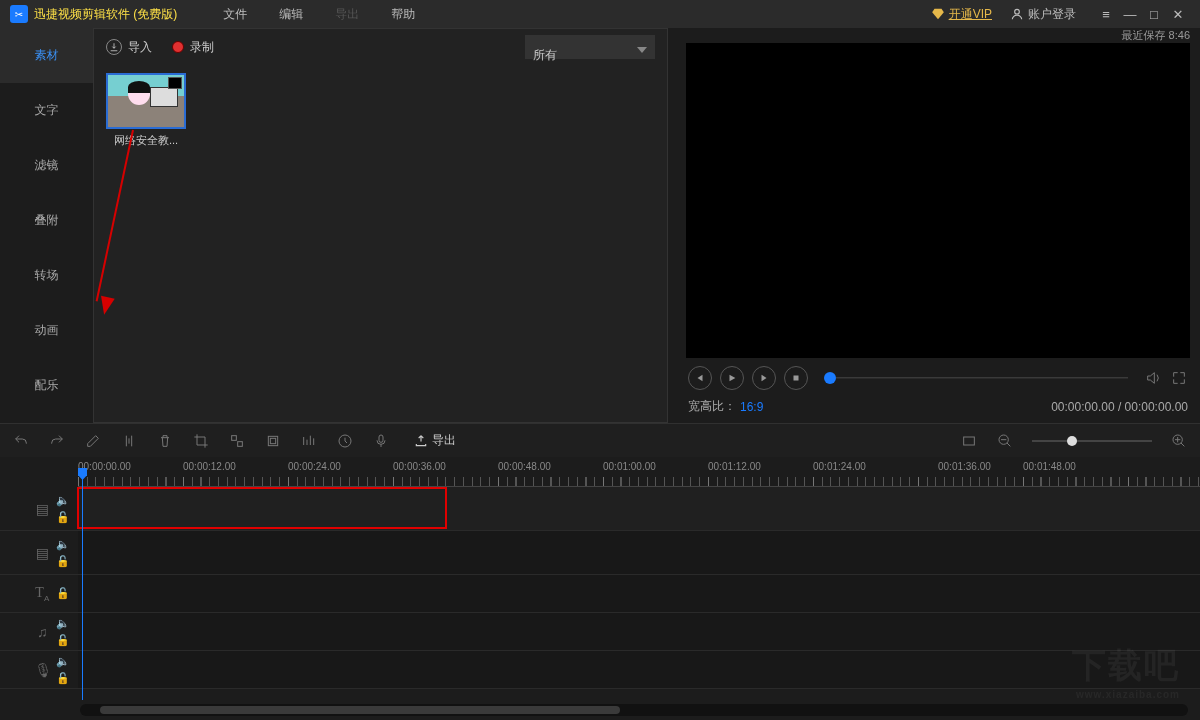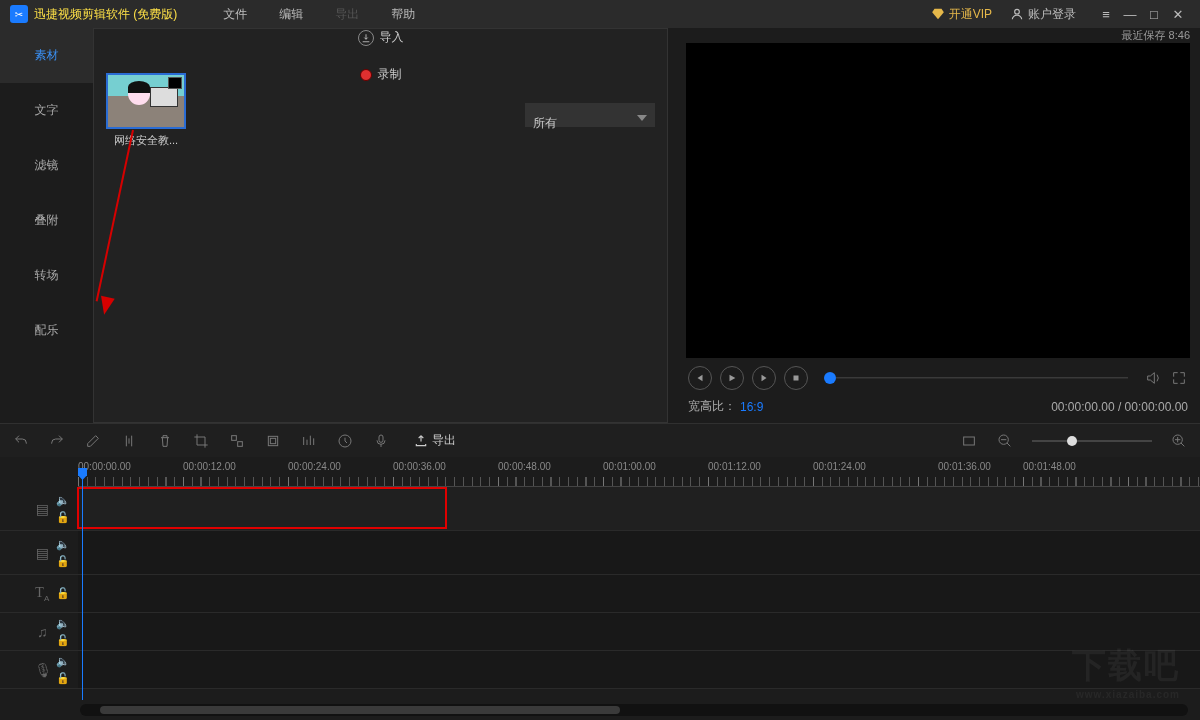--- a/index.html
+++ b/index.html
@@ -6,33 +6,33 @@
 body { width: 1200px; height: 720px; background: #1c1c1c; color: #aaa; font-size: 12px; overflow: hidden; position: relative; }
 
 
 .titlebar { height: 28px; background: #2b2b2b; display: flex; align-items: center; padding: 0 10px; }
 .titlebar .logo { width: 18px; height: 18px; background: #1a7bff; border-radius: 3px; margin-right: 6px; display: flex; align-items: center; justify-content: center; }
 .titlebar .logo::before { content: "✂"; color: #fff; font-size: 10px; }
 .titlebar .appname { font-size: 12px; color: #fde047; margin-right: 30px; }
 .titlebar .menuitem { color: #bbb; margin: 0 16px; font-size: 12px; cursor: pointer; }
 .titlebar .menuitem.disabled { color: #555; }
 .titlebar .sp { flex: 1; }
-.titlebar .vip { color: #e6b84a; display: flex; align-items: center; gap: 4px; margin-right: 18px; cursor: pointer; }
+.titlebar .vip { color: #e6b84a; display: flex; align-items: center; gap: 4px; margin-right: 18px; cursor: pointer; text-decoration: underline; }
 .titlebar .vip svg { width: 14px; height: 14px; }
 .titlebar .account { color: #bbb; display: flex; align-items: center; gap: 4px; margin-right: 18px; cursor: pointer; }
 .titlebar .winbtn { width: 24px; text-align: center; color: #bbb; cursor: pointer; font-size: 13px; }
 
 
 .top { height: 395px; display: flex; }
 .sidetabs { width: 93px; background: #1c1c1c; }
 .sidetab { height: 55px; display: flex; align-items: center; justify-content: center; color: #aaa; font-size: 12px; cursor: pointer; }
 .sidetab.active { background: #2b2b2b; color: #3a8ef0; }
 
 .mediapanel { width: 575px; background: #222; display: flex; flex-direction: column; border: 1px solid #333; }
-.mediatoolbar { height: 36px; display: flex; align-items: center; padding: 0 12px; gap: 20px; flex-direction: column; }
+.mediatoolbar { height: 36px; display: flex; align-items: center; padding: 0 12px; gap: 20px; }
 .mediabtn { display: flex; align-items: center; gap: 6px; color: #ccc; cursor: pointer; }
 .mediabtn .circ { width: 16px; height: 16px; border: 1px solid #888; border-radius: 50%; display: flex; align-items: center; justify-content: center; }
 .recdot { width: 12px; height: 12px; background: #e03030; border-radius: 50%; border:1px solid #600; }
 .filterdd { margin-left: auto; width: 130px; height: 22px; background: #333; display: flex; justify-content: space-between; padding: 12px 8px; color: #ccc; cursor: pointer; }
 .filterdd::after { content: ""; border-left: 5px solid transparent; border-right: 5px solid transparent; border-top: 6px solid #888; }
 .mediagrid { flex: 1; padding: 8px 12px; position: relative; }
 .mediaitem { width: 84px; position: relative; }
 .thumb { width: 80px; height: 56px; border: 2px solid #2a6cd4; background: linear-gradient(#76cfd1 0 40%, #8c8279 40% 100%); position: relative; }
 .thumb::after { content:""; position:absolute; right:2px; top:2px; width:12px; height:10px; background:#000; border:1px solid #555;}
 .thumb .face { position:absolute; left:20px; top:8px; width:22px; height:22px; background:#fde; border-radius:50%; }
@@ -121,20 +121,21 @@
   <div class="winbtn">✕</div>
 </div>
 
 <div class="top">
   <div class="sidetabs">
     <div class="sidetab active">素材</div>
     <div class="sidetab">文字</div>
     <div class="sidetab">滤镜</div>
     <div class="sidetab">叠附</div>
     <div class="sidetab">转场</div>
+    <div class="sidetab">动画</div>
     <div class="sidetab">配乐</div>
   </div>
 
   <div class="mediapanel">
     <div class="mediatoolbar">
       <div class="mediabtn">
         <span class="circ">
             <svg width="10" height="10" viewBox="0 0 24 24">
               <path d="M12 3v12m0 0l-4-4m4 4l4-4M4 21h16" stroke="#ccc" stroke-width="2" fill="none"></path>
             </svg>

